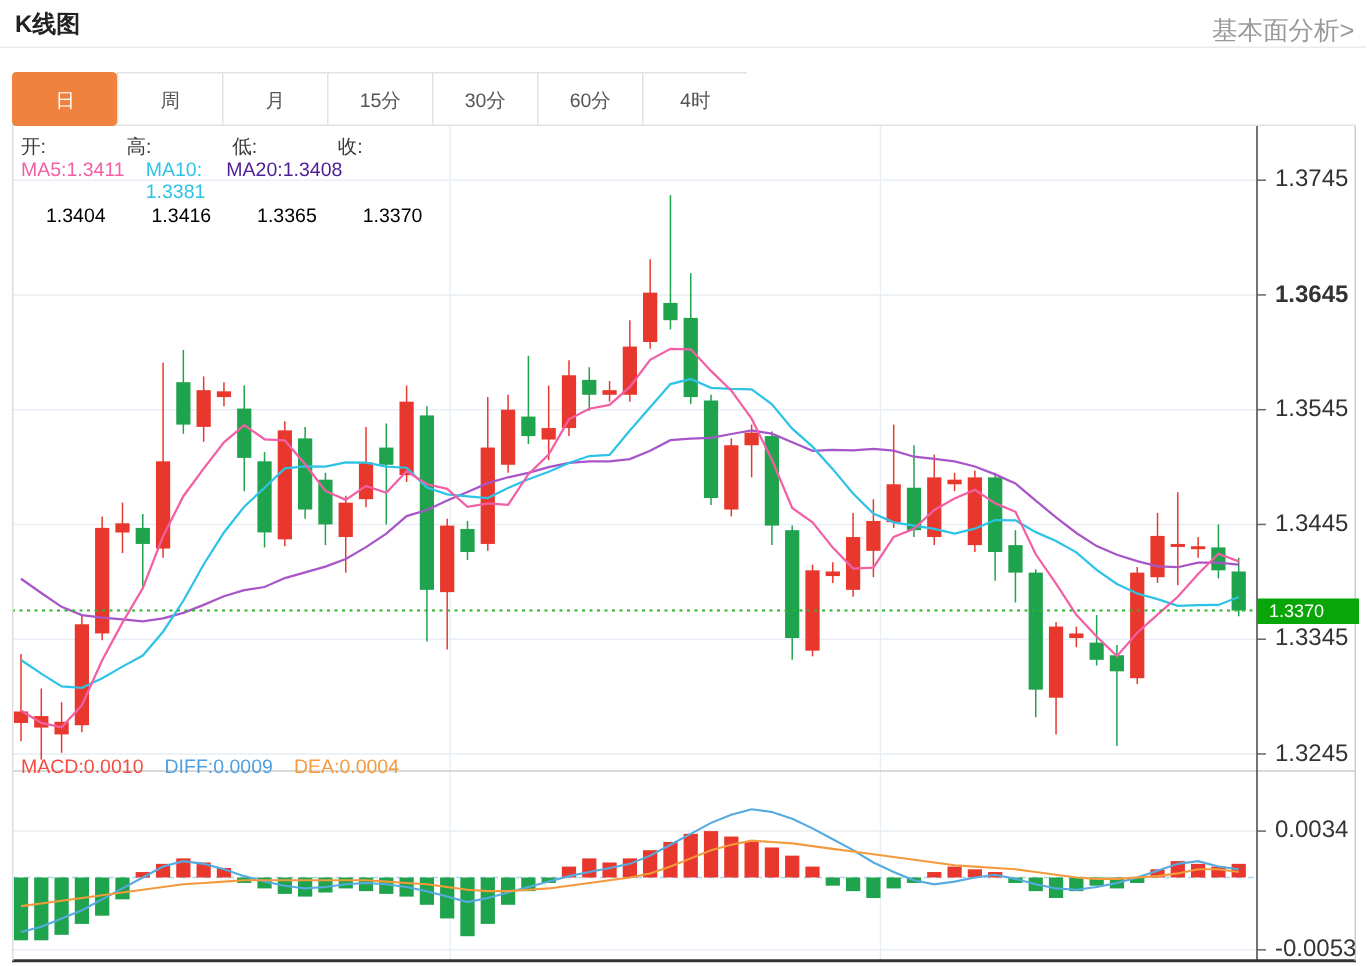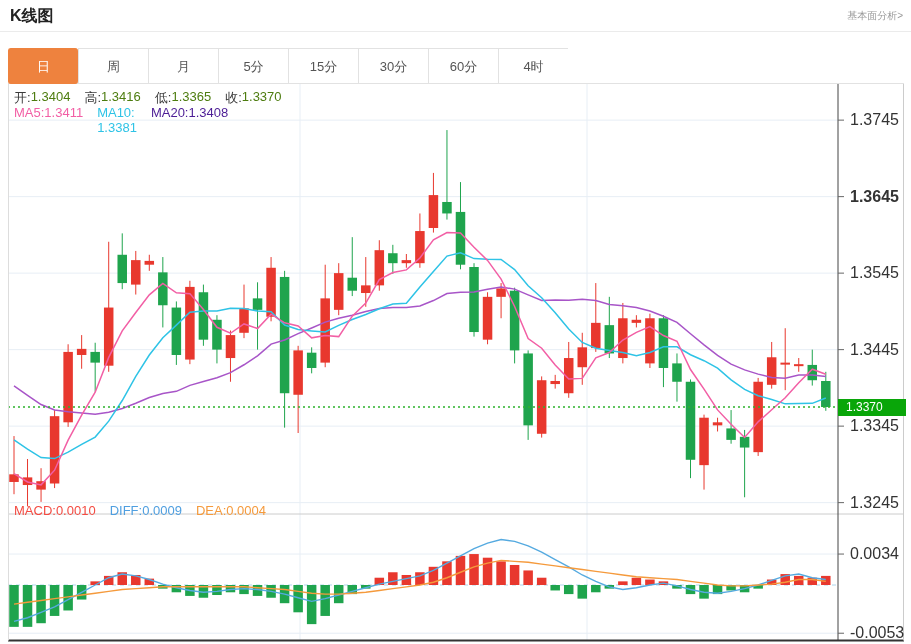--- a/index.html
+++ b/index.html
@@ -1,52 +1,51 @@
 <!DOCTYPE html>
 <html><head>
 <meta charset="utf-8">
 <style>
   html,body{margin:0;padding:0;background:#fff;}
   .page{position:relative;width:911px;height:644px;background:#fff;overflow:hidden;
         font-family:"Liberation Sans","DejaVu Sans",sans-serif;}
   .hdr-title{position:absolute;left:10px;top:6px;font-size:16px;font-weight:bold;color:#222;}
-  .hdr-link{position:absolute;right:8px;top:9px;font-size:10px;color:#999;cursor:pointer;text-decoration:none;}
+  .hdr-link{position:absolute;right:8px;top:9px;font-size:17px;color:#999;cursor:pointer;text-decoration:none;}
   .hdr-divider{position:absolute;left:0;top:31px;width:911px;height:0;border-bottom:1px solid #ebebeb;}
   .tabs{position:absolute;left:8px;top:48px;width:896px;height:36px;display:flex;
         border-bottom:1px solid #e2e2e2;box-sizing:border-box;}
   .tab{width:70px;height:36px;line-height:36px;text-align:center;font-size:13px;color:#555;
        background:#fff;border:1px solid #e2e2e2;border-right:none;box-sizing:border-box;cursor:pointer;}
   .tab:last-of-type{border-right:1px solid #e2e2e2;}
   .tab.active{background:#ee823e;border-color:#ee823e;color:#fff;border-radius:3px;}
   .tab-filler{flex:1;}
   .chart-area{position:absolute;left:8px;top:84px;width:896px;height:558px;}
   .chart-area svg{position:absolute;left:0;top:0;}
   .legend-row{position:absolute;display:flex;gap:14px;font-size:13px;white-space:nowrap;}
   .lg-item{display:flex;}
   .lg-label{color:#3a3a3a;}
-  .val-green{color:#4d7c0f;}
+  .val-green{color:#000000;margin-top:47px;}
   .ma5{color:#f25fa5;} .ma10{color:#2ec3e6;flex-direction:column;} .ma20{color:#4c1d95;justify-content:space-between;}
   .macd-red{color:#f44b42;} .diff-blue{color:#4f9fe0;} .dea-orange{color:#f59a3c;}
   .axis-label{position:absolute;left:842px;font-size:16px;color:#333;line-height:14px;}
   .price-tag{position:absolute;left:830px;width:68px;height:17px;background:#09a609;color:#fff;
              font-size:12px;line-height:17px;padding-left:8px;box-sizing:border-box;z-index:3;}
 </style>
 </head>
 <body>
 
 <div class="page">
   <div class="hdr-title">K线图</div>
   <a class="hdr-link">基本面分析&gt;</a>
   <div class="hdr-divider"></div>
 
   <div class="tabs">
     <div class="tab active">日</div>
     <div class="tab">周</div>
     <div class="tab">月</div>
-    <div class="tab">5分</div>
     <div class="tab">15分</div>
     <div class="tab">30分</div>
     <div class="tab">60分</div>
     <div class="tab">4时</div>
     <div class="tab-filler"></div>
   </div>
 
   <div class="chart-area">
     <svg id="chart-svg" width="896" height="558">
         <line x1="0" x2="830" y1="36.12499999999932" y2="36.12499999999932" stroke="#e7eef5"></line>

